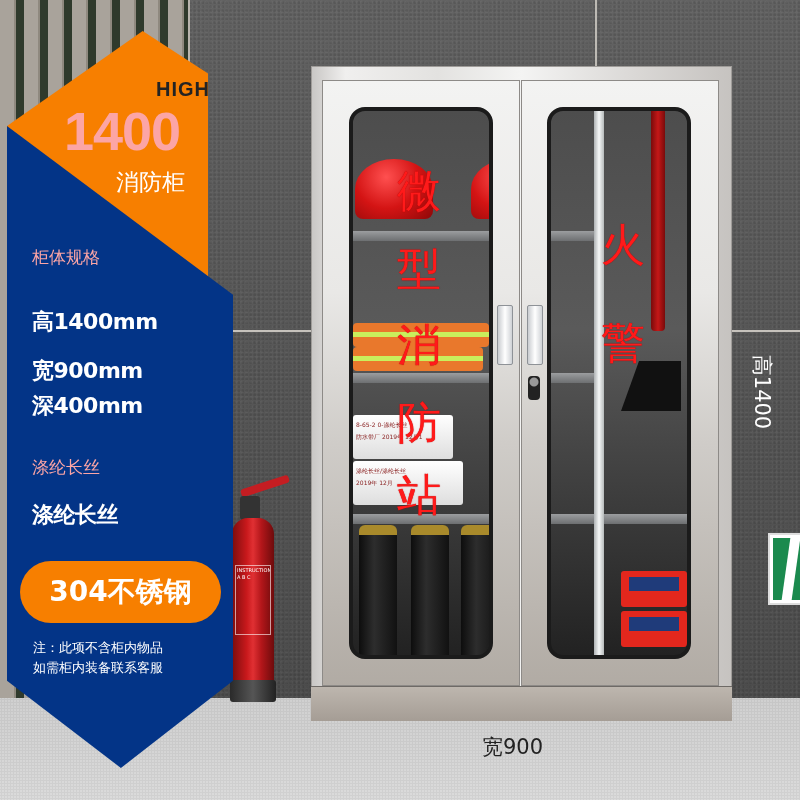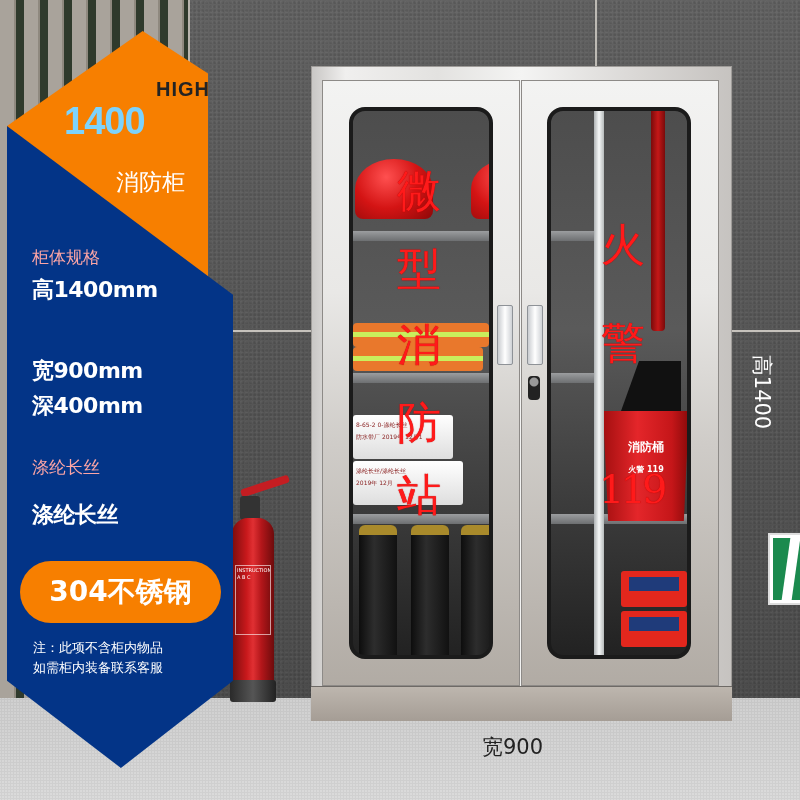--- a/index.html
+++ b/index.html
@@ -65,21 +65,21 @@
   .handle{top:305px;width:16px;height:60px;background:linear-gradient(90deg,#c9ccd0,#ffffff,#cfd2d6);border:1px solid #8e9297;border-radius:2px}
   #handle-left{left:497px}
   #handle-right{left:527px}
   #lock{left:528px;top:376px;width:12px;height:24px;background:radial-gradient(circle at 50% 25%,#999 0 4px,#222 5px);border-radius:4px}
   
   #orange-panel{left:7px;top:31px;width:201px;height:250px;background:#f77f00;
     clip-path:polygon(67.5% 0,100% 17%,100% 100%,0 100%,0 38%)}
   #blue-panel{left:7px;top:126px;width:226px;height:642px;background:#033487;
     clip-path:polygon(0 0,100% 26.3%,100% 86.4%,50.4% 100%,0 86.4%)}
   #high{left:156px;top:78px;font-family:"Liberation Sans",sans-serif;font-weight:bold;font-size:20px;color:#232323;letter-spacing:1px}
-  #big-num{left:64px;top:100px;font-family:"Liberation Sans",sans-serif;font-weight:bold;font-size:38px;color:#7dd3fc;letter-spacing:-1px}
+  #big-num{left:64px;top:100px;font-family:"Liberation Sans",sans-serif;font-weight:bold;font-size:54px;color:#fca5a5;letter-spacing:-1px}
   #cab-name{left:116px;top:167px;font-size:23px;color:#fff}
   .spec-h{left:32px;font-size:17px;color:#fca5a5}
   .spec-v{left:32px;font-size:22px;font-weight:bold;color:#fff;letter-spacing:-0.5px}
   #pill{left:20px;top:561px;width:201px;height:62px;border-radius:31px;background:#f77f00;
     color:#fff;font-weight:bold;font-size:28px;display:flex;align-items:center;justify-content:center}
   .note{left:33px;font-size:13px;color:#fff}
   #dim-w{left:482px;top:733px;font-size:21px;color:#222}
   #dim-h{left:722px;top:378px;font-size:21px;color:#fff;transform:rotate(90deg);transform-origin:center;white-space:nowrap;width:80px;text-align:center}
 </style>
 </head>
@@ -135,52 +135,47 @@
   <div class="cal" style="left:44px;top:290px">防</div>
   <div class="cal" style="left:44px;top:362px">站</div>
 </div>
 
 <div id="win-right" class="abs window">
   <div class="shelf" style="top:120px;width:45px"></div>
   <div class="shelf" style="top:262px;width:45px"></div>
   <div class="shelf" style="top:403px"></div>
   <div id="axe"></div>
   <div id="shovel"></div>
-  <div id="bucket">
-      <div>消防桶</div>
-      <div style="font-size:8px;margin-top:8px">火警 119</div>
-    </div>
   <div class="redbox" style="top:460px">
       <div class="tag"></div>
     </div>
   <div class="redbox" style="top:500px">
       <div class="tag"></div>
     </div>
   <div id="divider"></div>
   <div class="cal" style="left:50px;top:112px">火</div>
   <div class="cal" style="left:50px;top:210px">警</div>
-  <div class="cal" style="left:48px;top:358px;font-size:40px;letter-spacing:-4px">119</div>
 </div>
 
 <div id="handle-left" class="abs handle"></div>
 <div id="handle-right" class="abs handle"></div>
 <div id="lock" class="abs"></div>
 
 <div id="dim-w" class="abs">宽900</div>
 <div id="dim-h" class="abs">高1400</div>
 
 <div id="orange-panel" class="abs"></div>
 <div id="blue-panel" class="abs"></div>
 
 <div id="high" class="abs">HIGH</div>
 <div id="big-num" class="abs">1400</div>
 <div id="cab-name" class="abs">消防柜</div>
 
 <div class="abs spec-h" style="top:246px">柜体规格</div>
-<div class="abs spec-v" style="top:275px">高1400mm</div>
+<div class="abs spec-v" style="top:307px">高1400mm</div>
 <div class="abs spec-v" style="top:356px">宽900mm</div>
 <div class="abs spec-v" style="top:391px">深400mm</div>
 <div class="abs spec-h" style="top:456px">涤纶长丝</div>
 <div class="abs spec-v" style="top:500px">涤纶长丝</div>
 
 <div id="pill" class="abs">304不锈钢</div>
 
 <div class="abs note" style="top:639px">注：此项不含柜内物品</div>
 <div class="abs note" style="top:659px">如需柜内装备联系客服</div>
 

